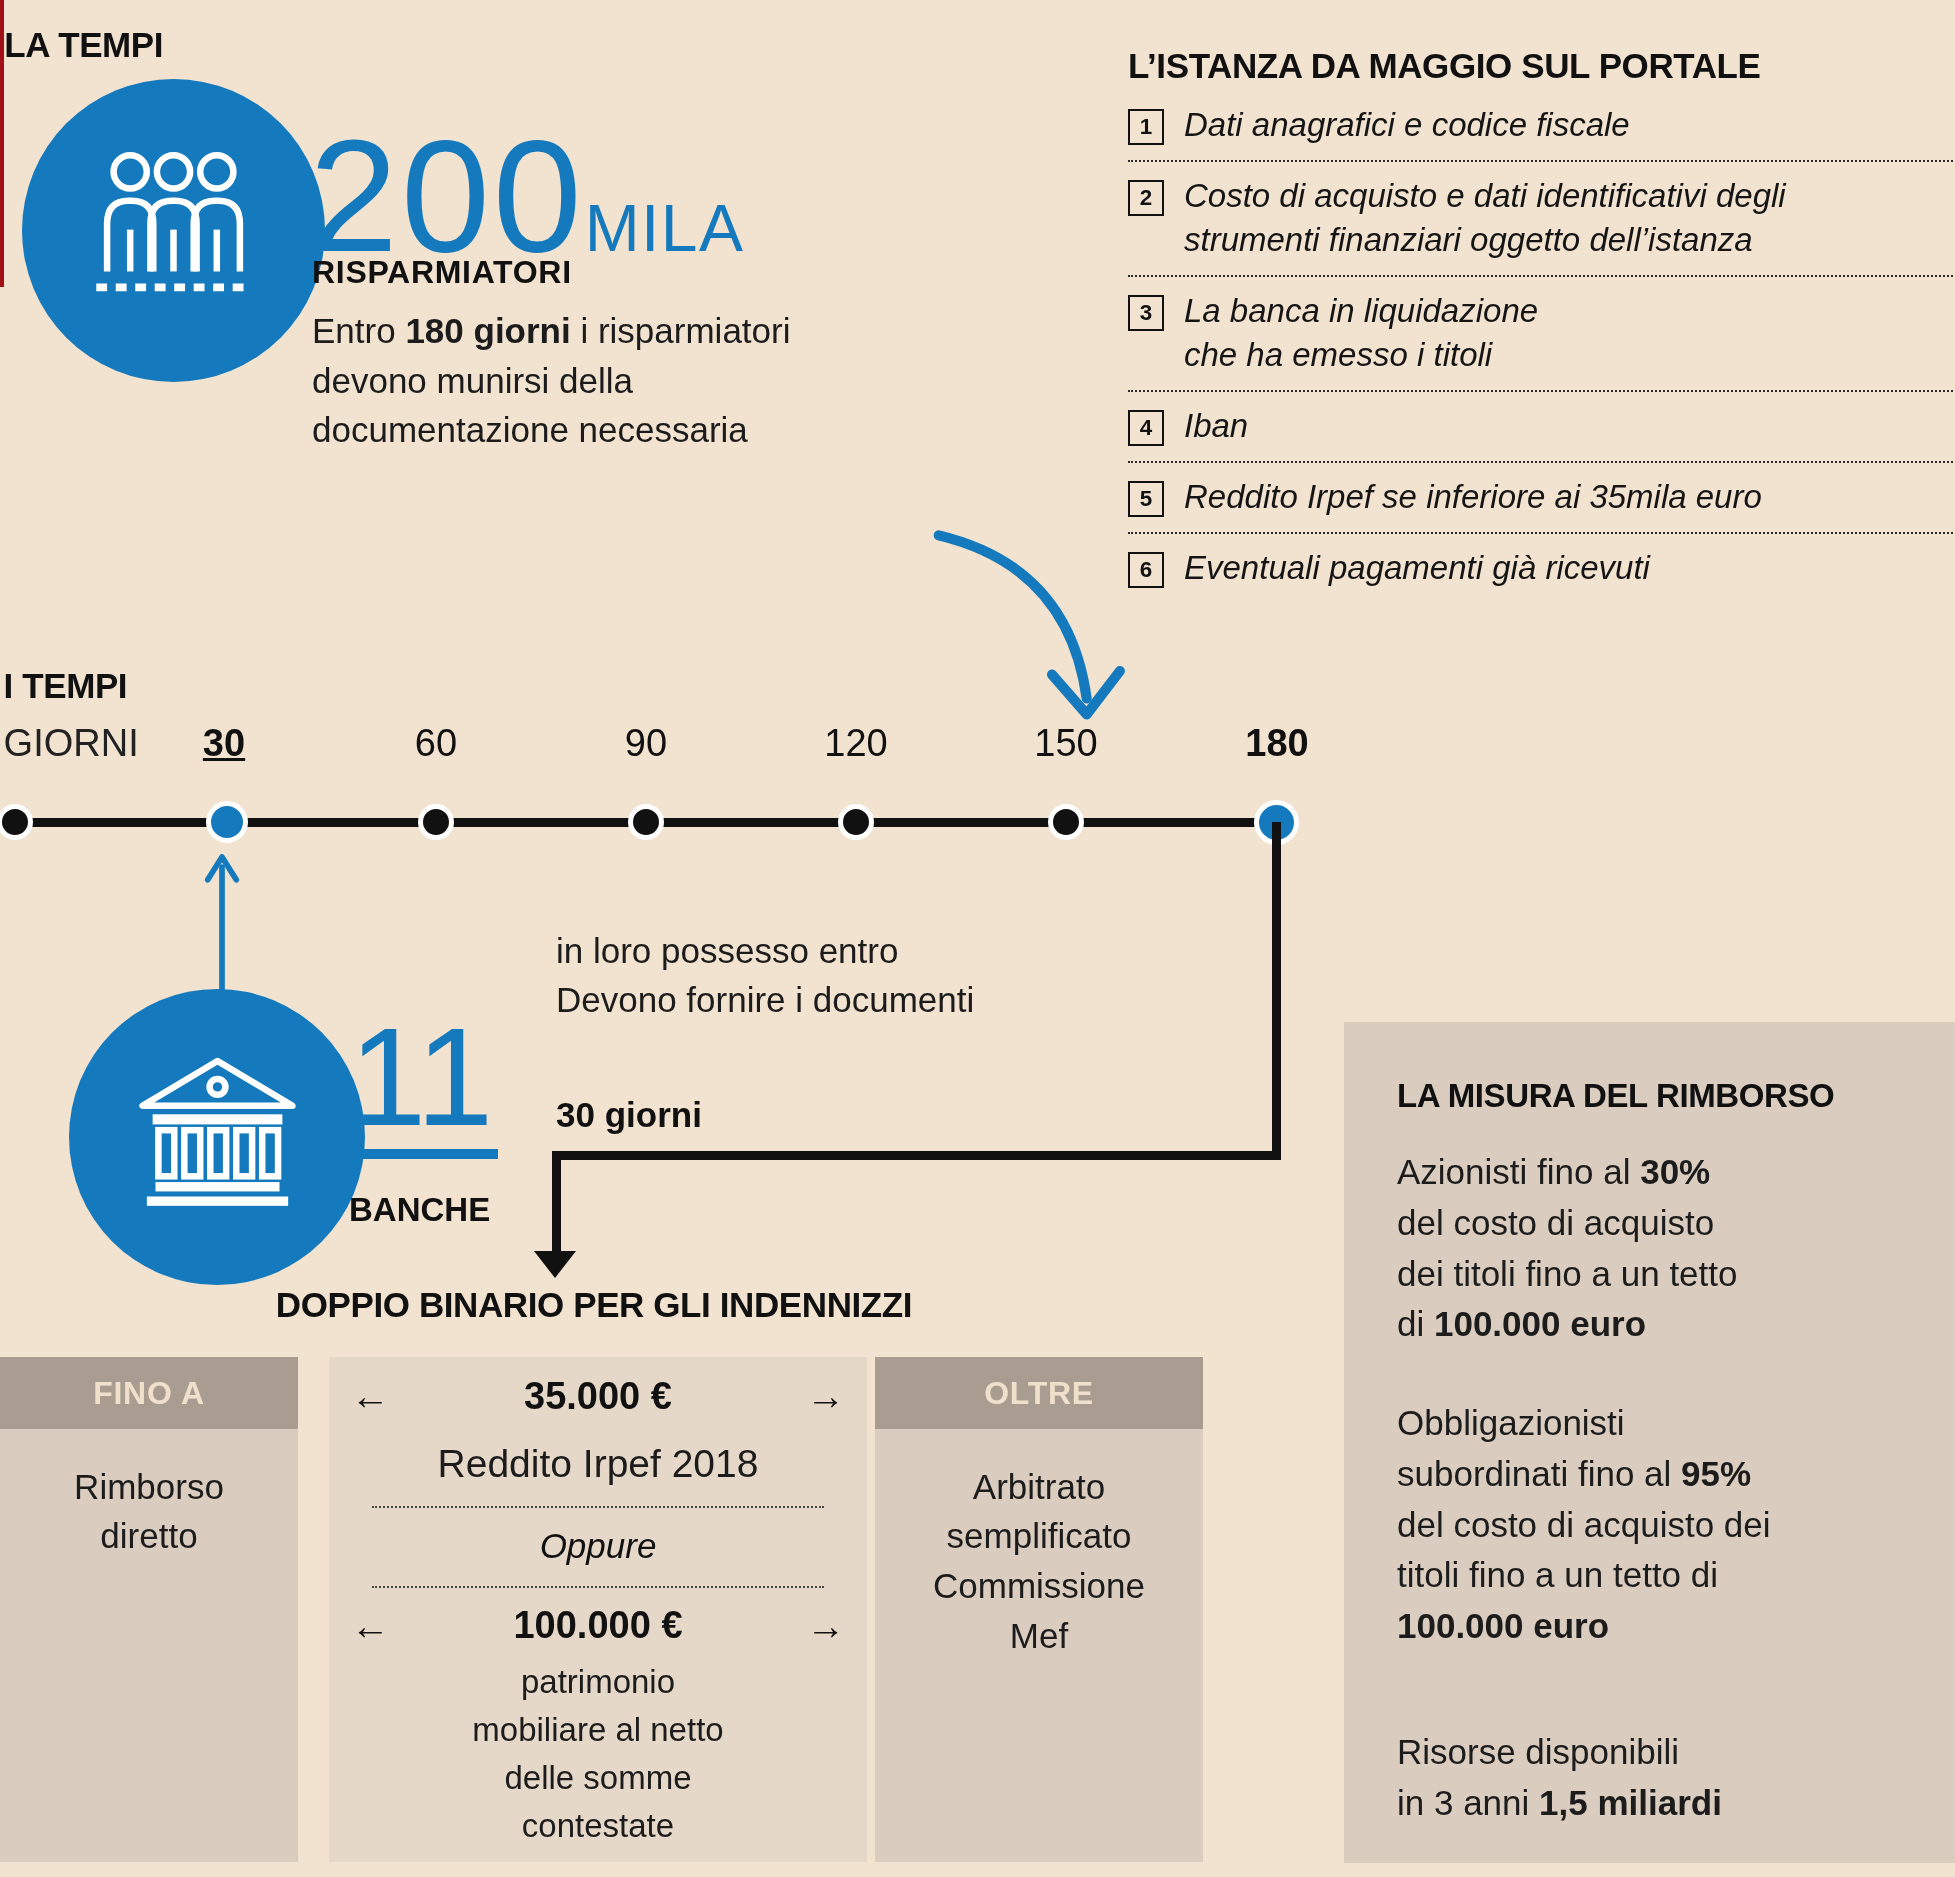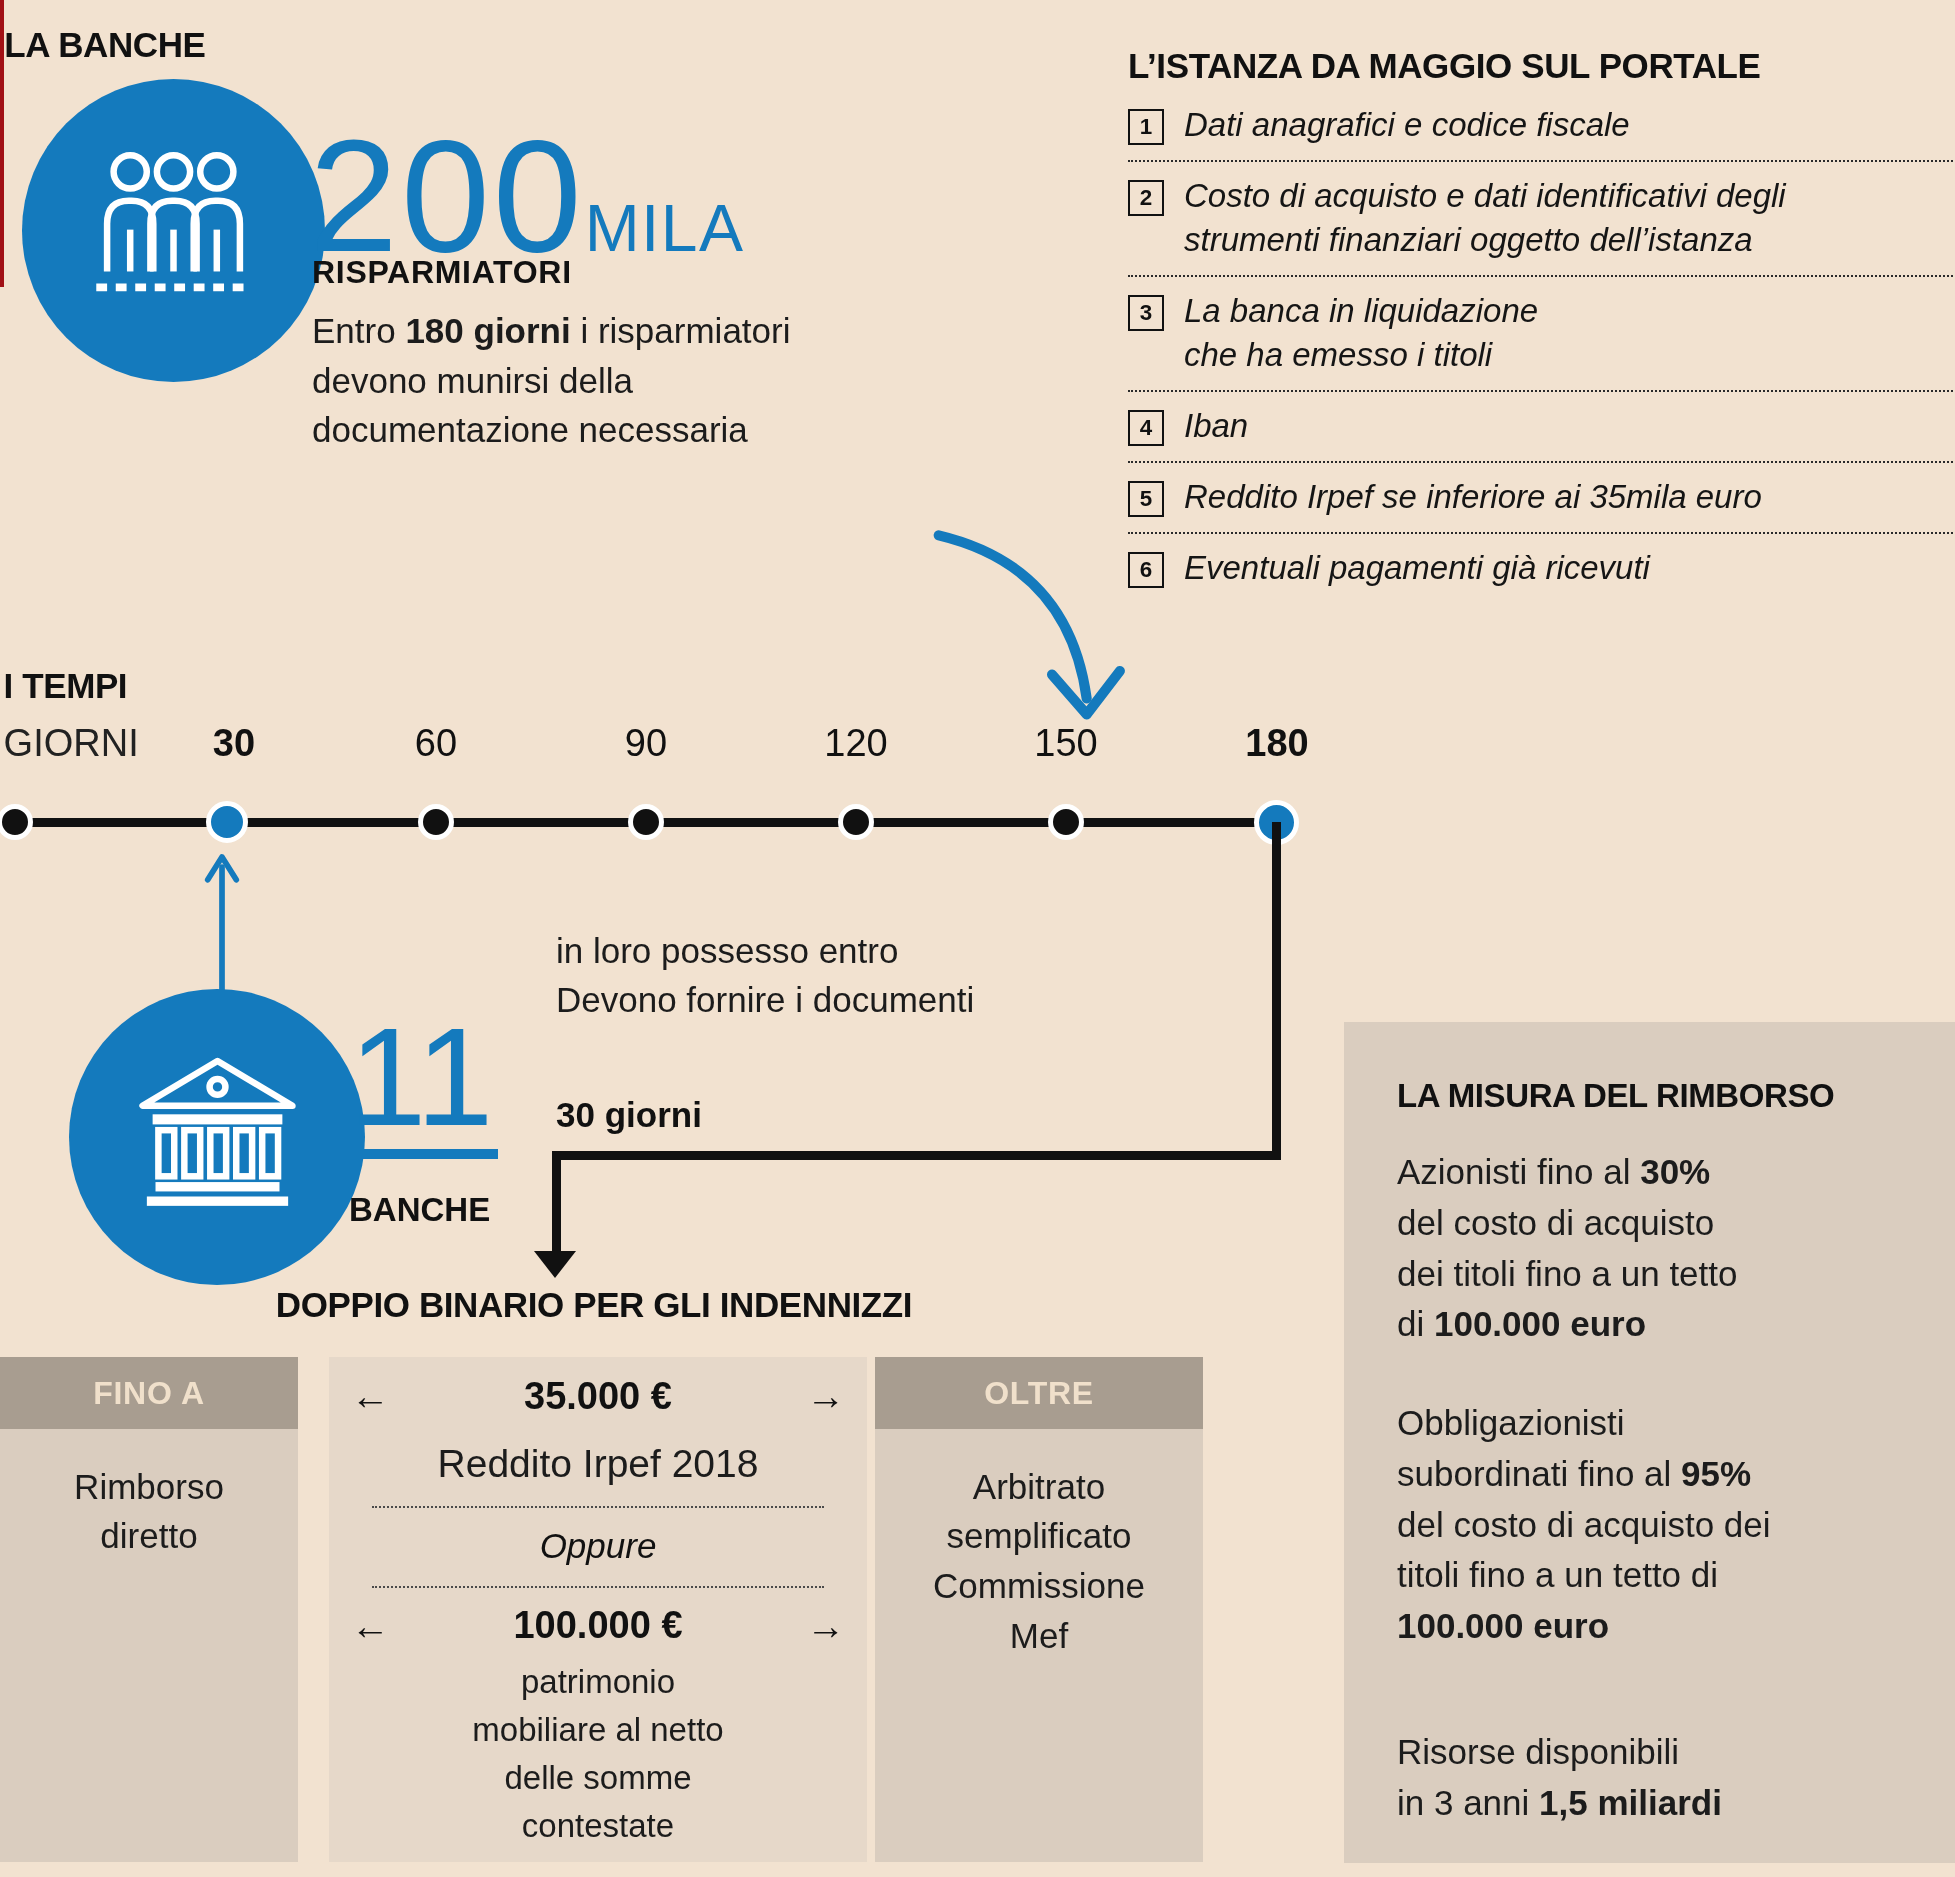--- a/index.html
+++ b/index.html
@@ -26,21 +26,21 @@
   #portal-list li{display:flex;align-items:flex-start;gap:20px;padding:12.3px 0;}
   #portal-list li:not(:last-child){border-bottom:2.9px dotted #2a2a2a;}
   .numbox{flex:0 0 auto;width:32px;height:32px;border:2.2px solid #111;display:flex;align-items:center;justify-content:center;font-size:22.4px;font-weight:bold;font-style:normal;color:#111;margin-top:5.8px;background:transparent;}
   .item-text{font-style:italic;font-size:33px;line-height:1.34;color:#151515;}
   
   #curve-arrow{left:899px;top:505px;}
   
   #tempi-heading{left:3.6px;top:666px;}
   #giorni-label{left:3.6px;top:722px;font-size:38px;color:#222;}
   .tick{position:absolute;top:722px;transform:translateX(-50%);font-size:38px;color:#111;}
-  .t0{left:234px;font-weight:bold;}
+  .t0{left:224px;font-weight:bold;text-decoration:underline;}
   .t1{left:436px;} .t2{left:646px;} .t3{left:856px;} .t4{left:1066px;}
   .t5{left:1277px;font-weight:bold;}
   #tl-line{left:15px;top:818px;width:1261px;height:8.7px;background:#111;}
   .dot{position:absolute;border-radius:50%;background:#111;border:5px solid #ffffff;box-sizing:content-box;}
   .d-sm{width:26px;height:26px;}
   .d0{left:-2.9px;top:804px;}
   .d30{left:206px;top:801px;width:32px;height:32px;background:#147abd;}
   .d60{left:418px;top:804px;} .d90{left:628px;top:804px;}
   .d120{left:838px;top:804px;} .d150{left:1048px;top:804px;}
   .d180{left:1254px;top:800px;width:35px;height:35px;background:#147abd;}
@@ -81,21 +81,21 @@
   #mis-p2{margin-top:48px;}
   #mis-p3{margin-top:75px;}
 </style>
 </head>
 <body>
 
 <div id="stage">
 
   <div id="red-edge" class="abs"></div>
 
-  <div id="platea-heading" class="abs kicker">LA BANCHE</div>
+  <div id="platea-heading" class="abs kicker">LA TEMPI</div>
 
   <div id="platea-circle" class="abs">
     <span>
       <svg width="181" height="166" viewBox="0 0 250 230" fill="none" stroke="#ffffff" stroke-width="9">
         <circle cx="65" cy="40" r="23"></circle>
         <circle cx="125" cy="40" r="23"></circle>
         <circle cx="185" cy="40" r="23"></circle>
         <path d="M33,178 L33,112 Q33,80 63,80 L67,80 Q97,80 97,112 L97,178"></path>
         <path d="M93,178 L93,112 Q93,80 123,80 L127,80 Q157,80 157,112 L157,178"></path>
         <path d="M153,178 L153,112 Q153,80 183,80 L187,80 Q217,80 217,112 L217,178"></path>

